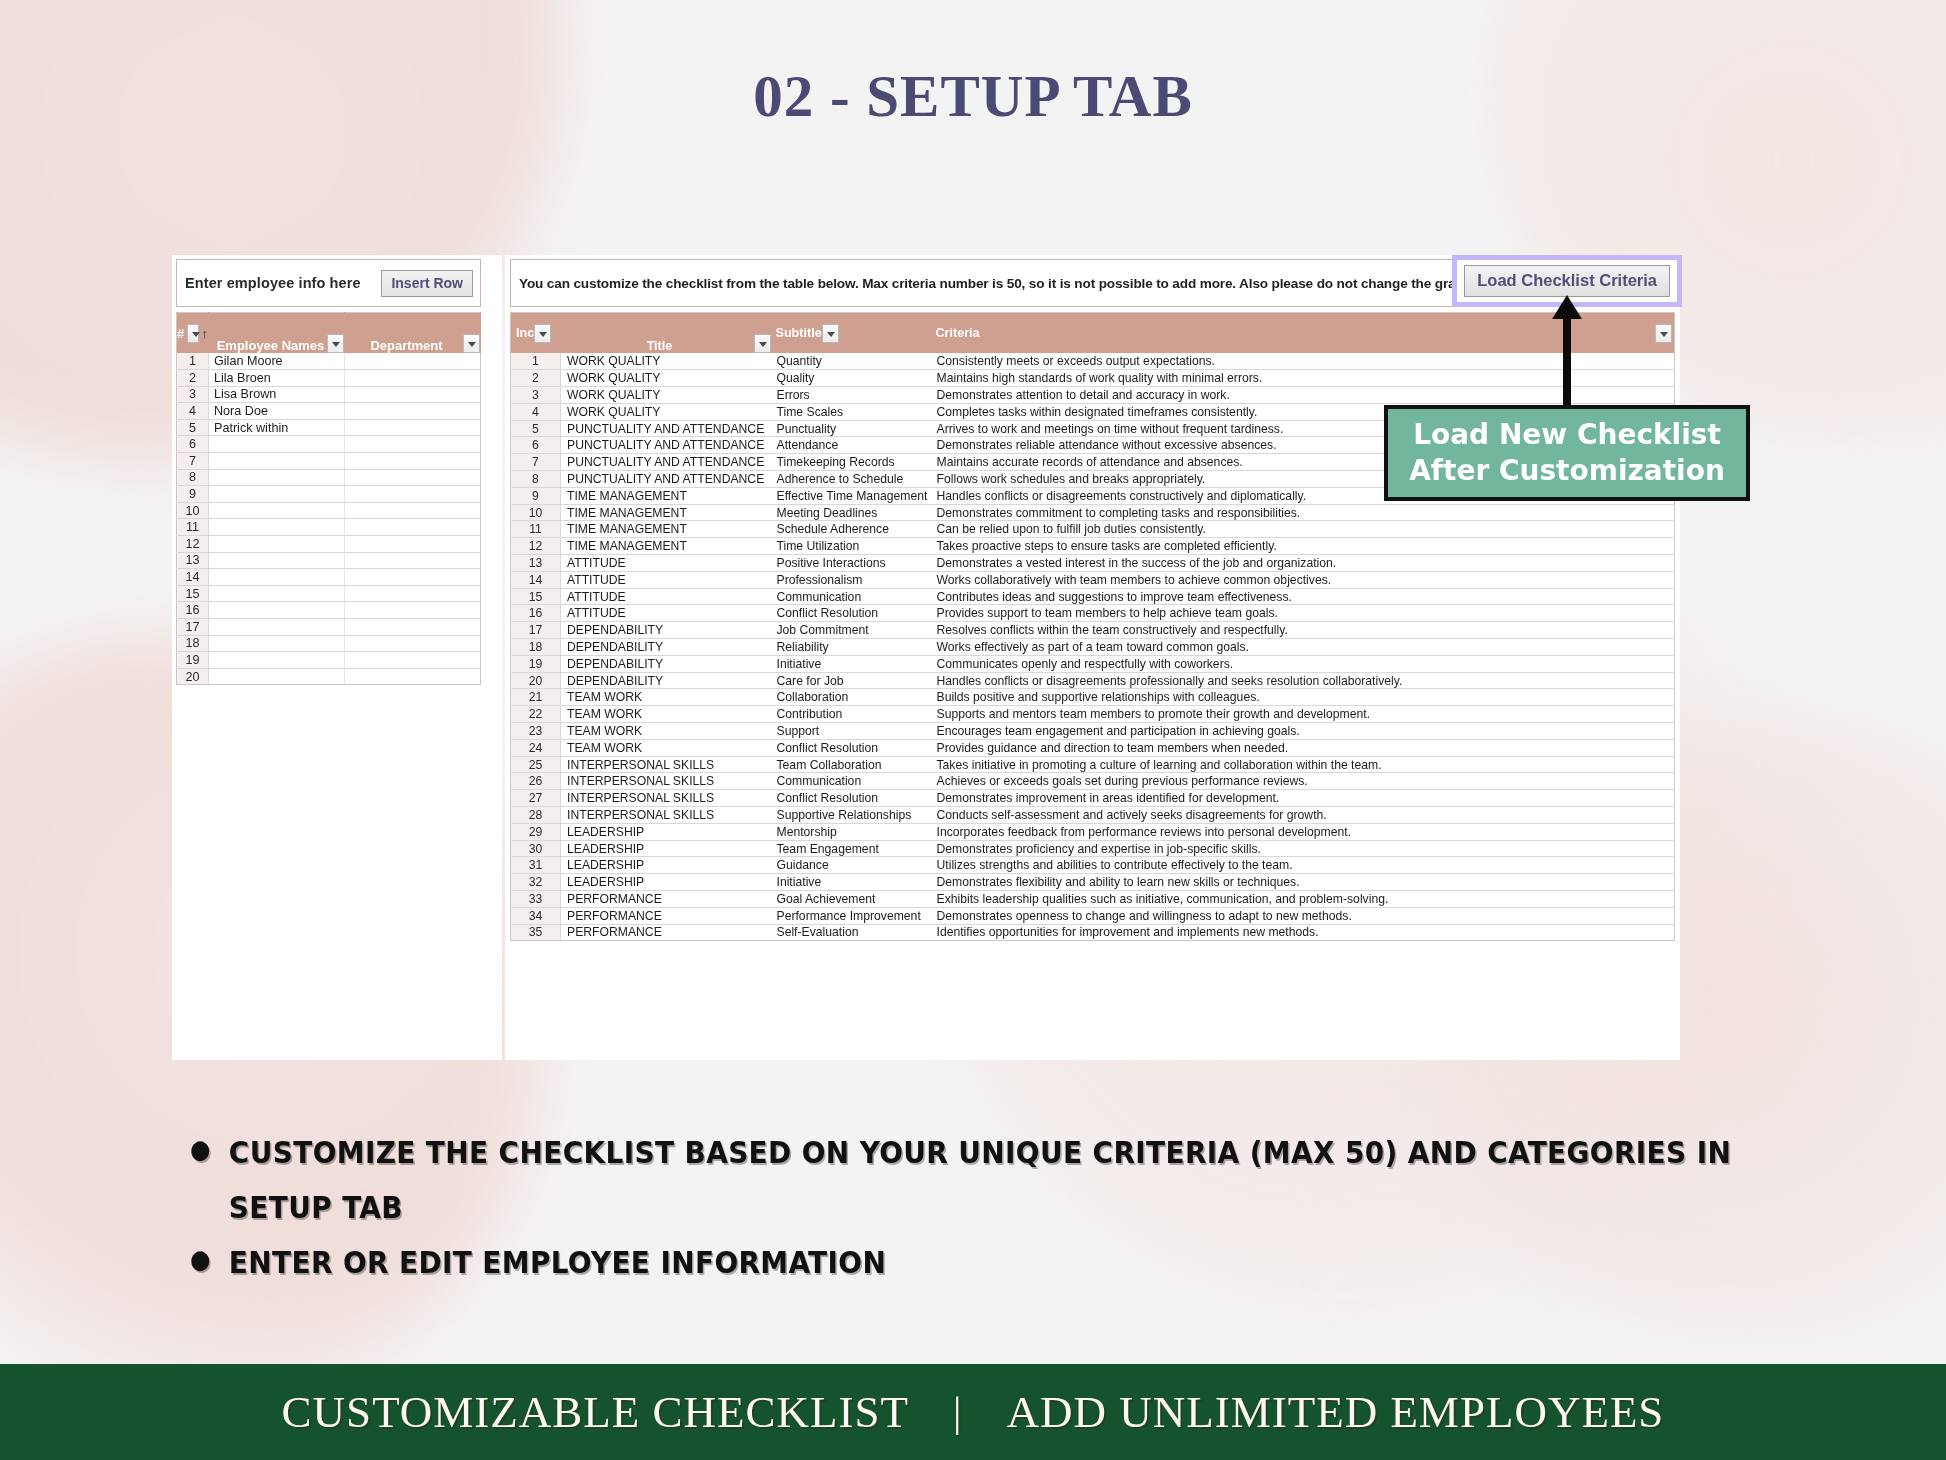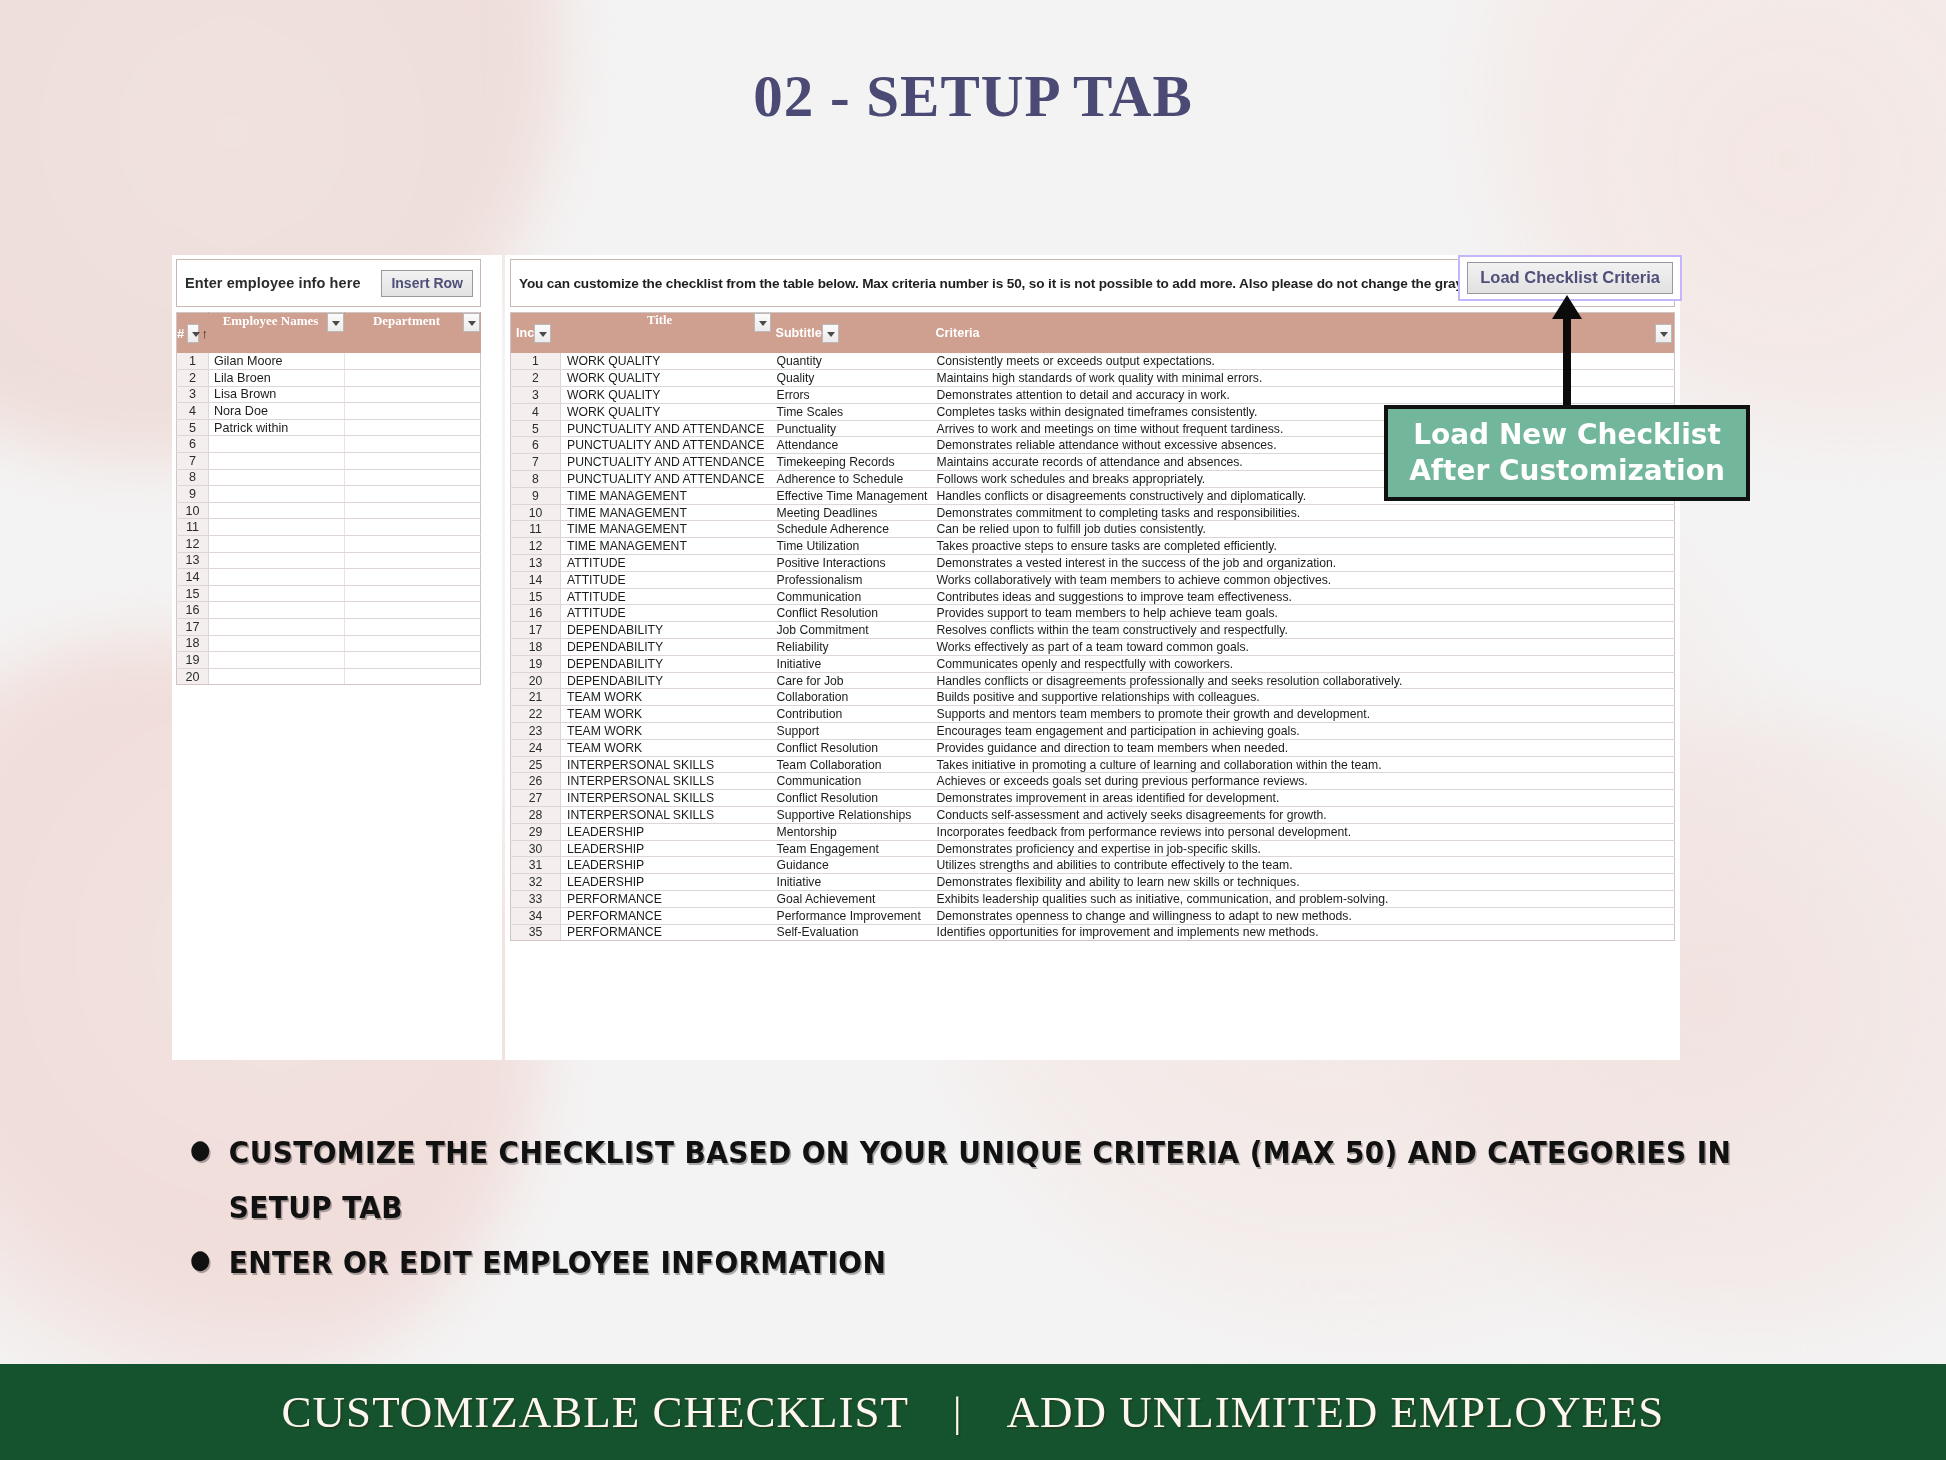--- a/index.html
+++ b/index.html
@@ -131,39 +131,39 @@
   }
   .filter-btn::after {
     content: "";
     position: absolute; left: 4px; top: 7px;
     border-left: 4px solid transparent;
     border-right: 4px solid transparent;
     border-top: 5px solid #4a4a4a;
   }
   .th-inner { display: flex; align-items: center; justify-content: center; gap: 3px; height: 23px; }
   .th-inner .lbl { flex: 0 0 auto; }
-  .th-flex-right { display: flex; align-items: flex-start; height: 40px; padding-left: 5px; font-family: Liberation Serif, serif; }
+  .th-flex-right { display: flex; align-items: flex-end; height: 40px; padding-left: 5px; }
   .th-flex-right .lbl { flex: 1 1 auto; text-align: center; }
   .sort-arrow { font-size: 13px; color: #222; line-height: 1; }
 
   
   .crit-note {
     position: absolute; z-index: 5;
     left: 510px; top: 259px; width: 1165px; height: 48px;
     background: #fff;
     border: 1px solid #c9b7b2;
     display: flex; align-items: center;
   }
   .crit-note-text {
     font-size: 13.6px; font-weight: 700; color: #1f1f1f;
     margin-left: 8px; letter-spacing: -0.15px;
   }
   .load-btn-wrap {
     position: absolute; right: -8px; top: -5px;
-    border: 2px solid #c4b5fd;
+    border: 5px solid #c4b5fd;
     background: #fff;
     padding: 5px 7px;
   }
   .load-btn {
     background: linear-gradient(#f2f2f2, #e1e1e1);
     border: 1px solid #9a9a9a;
     color: #4f4f7a;
     font-size: 16.5px; font-weight: 700;
     padding: 5px 12px 6px;
     white-space: nowrap;

